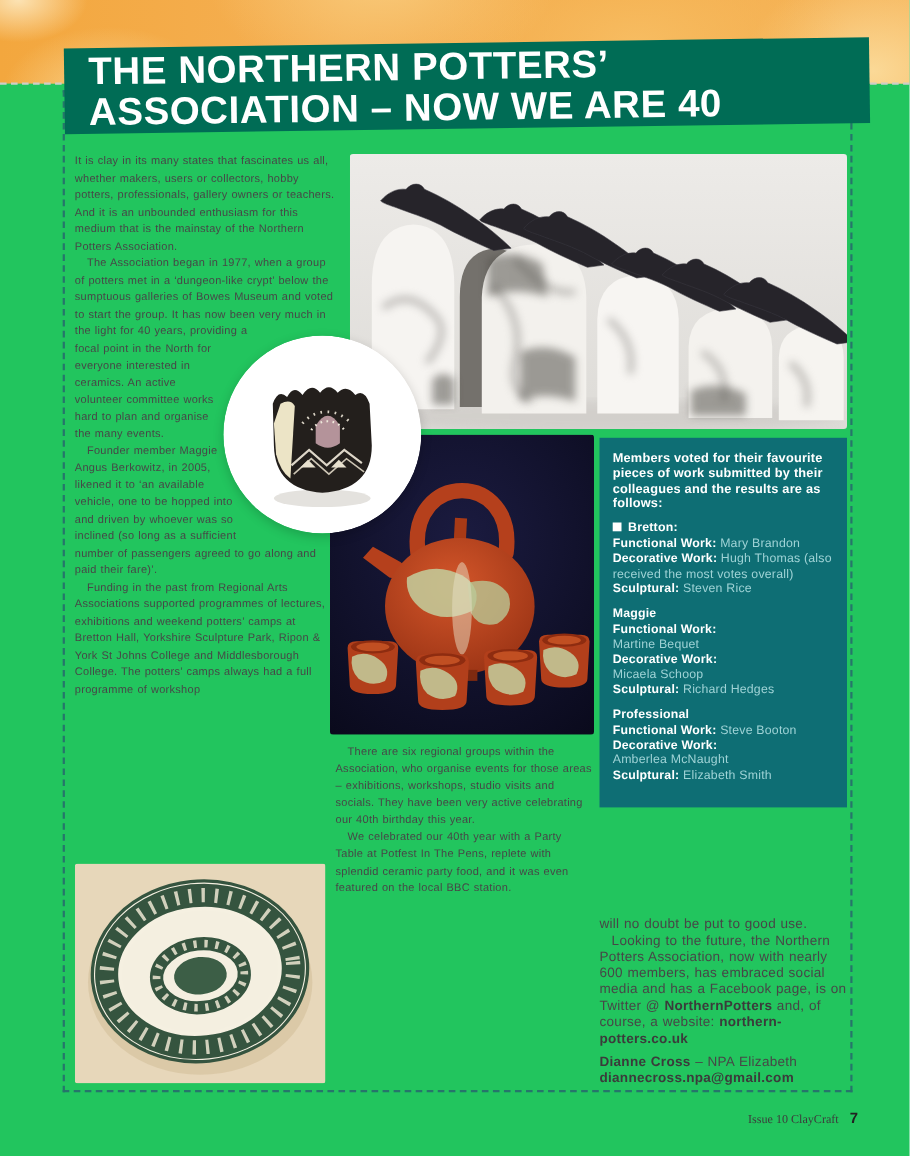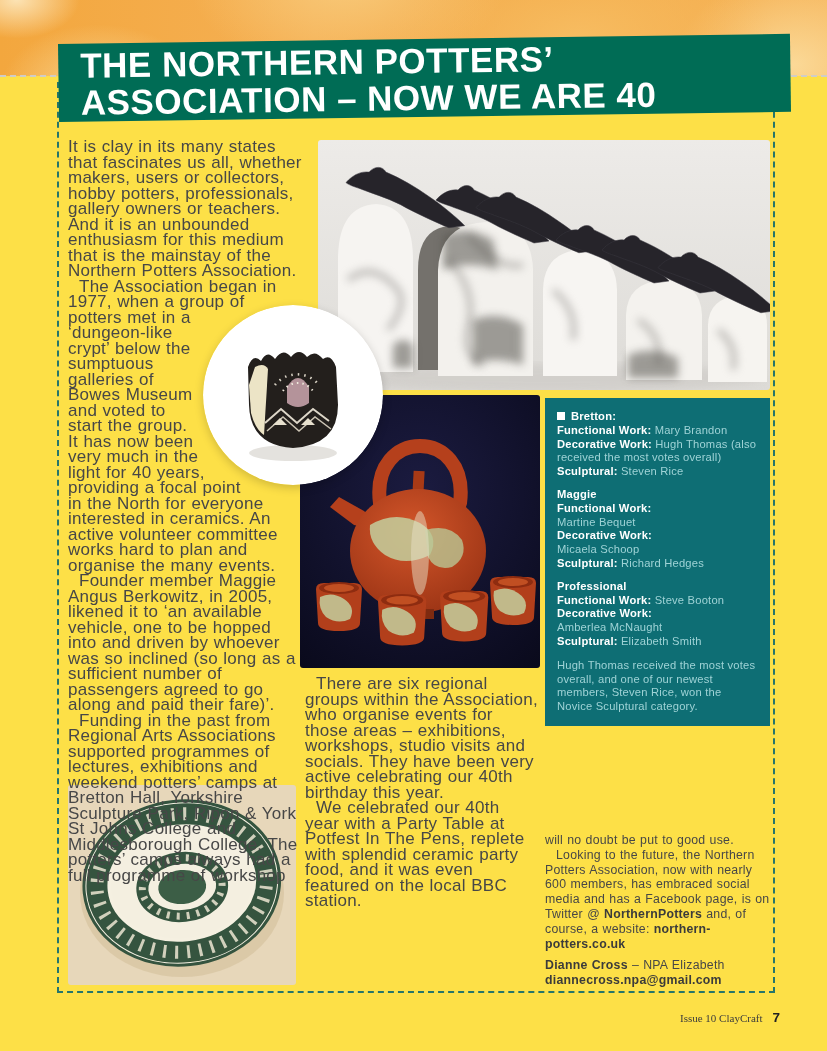--- a/index.html
+++ b/index.html
@@ -1,16 +1,16 @@
 <!DOCTYPE html>
 <html><head>
 <meta charset="utf-8">
 <style>
   html,body{margin:0;padding:0;background:#ffffff;}
-  #page{position:relative;width:827px;height:1051px;background:#fde047;overflow:hidden;
+  #page{position:relative;width:827px;height:1051px;background:#22c55e;overflow:hidden;
         font-family:"Liberation Sans",sans-serif;color:#474747;}
 
   
   .orange-band{position:absolute;left:0;top:0;width:827px;height:76px;z-index:1;
     background:
       radial-gradient(90px 55px at 2% 0%, #fce3b4 0%, rgba(252,227,180,0) 70%),
       radial-gradient(140px 90px at 12% 115%, #f9d28a 0%, rgba(249,210,138,0) 70%),
       radial-gradient(220px 130px at 42% -25%, #f8c979 0%, rgba(248,201,121,0) 72%),
       radial-gradient(260px 160px at 70% 55%, #f7bd62 0%, rgba(247,189,98,0) 75%),
       radial-gradient(170px 130px at 96% 85%, #fbd997 0%, rgba(251,217,151,0) 70%),
@@ -21,21 +21,21 @@
   .banner{position:absolute;left:58px;top:44px;width:732px;height:78px;background:#006c55;
           transform:rotate(-0.8deg);transform-origin:left top;z-index:3;
           padding:3px 0 0 22px;box-sizing:border-box;}
   .banner-line{color:#ffffff;font-weight:bold;font-size:35px;line-height:37px;letter-spacing:0.5px;}
 
   
   .page-border{position:absolute;left:57px;top:82px;width:718px;height:911px;
                border:2px dashed #26756b;box-sizing:border-box;z-index:0;}
 
   
-  .col{position:absolute;font-size:17px;line-height:15.5px;letter-spacing:0.25px;word-spacing:0.5px;z-index:2;}
+  .col{position:absolute;font-size:10px;line-height:15.5px;letter-spacing:0.25px;word-spacing:0.5px;z-index:2;}
   .col p{margin:0;}
   .col p.indent{text-indent:11px;}
   .col1{left:68px;top:139px;width:236px;}
   .col2{left:305px;top:676px;width:233px;}
   .col3{left:545px;top:833px;width:231px;font-size:12.3px;line-height:14.8px;}
   .col3 .byline{margin-top:7px;}
   .col3 b{color:#3b3b3b;}
   .circle-spacer{float:right;width:105px;height:350px;
                  shape-outside:circle(93px at 96px 256px);shape-margin:6px;}
 
@@ -206,20 +206,21 @@
     <p class="indent">Founder member Maggie Angus Berkowitz, in 2005, likened it to ‘an available vehicle, one to be hopped into and driven by whoever was so inclined (so long as a sufficient number of passengers agreed to go along and paid their fare)’.</p>
     <p class="indent">Funding in the past from Regional Arts Associations supported programmes of lectures, exhibitions and weekend potters’ camps at Bretton Hall, Yorkshire Sculpture Park, Ripon &amp; York St Johns College and Middlesborough College. The potters’ camps always had a full programme of workshop</p>
   </div>
 
   <div class="col col2">
     <p class="indent">There are six regional groups within the Association, who organise events for those areas – exhibitions, workshops, studio visits and socials. They have been very active celebrating our 40th birthday this year.</p>
     <p class="indent">We celebrated our 40th year with a Party Table at Potfest In The Pens, replete with splendid ceramic party food, and it was even featured on the local BBC station.</p>
   </div>
 
   <div class="results-box">
+    <div class="intro">Members voted for their favourite pieces of work submitted by their colleagues and the results are as follows:</div>
 
     <div class="box-section">
       <div class="box-heading"><span class="sq"></span><span>Bretton:</span></div>
       <div class="entry"><span class="lbl">Functional Work:</span> <span class="val">Mary Brandon</span></div>
       <div class="entry"><span class="lbl">Decorative Work:</span> <span class="val">Hugh Thomas (also received the most votes overall)</span></div>
       <div class="entry"><span class="lbl">Sculptural:</span> <span class="val">Steven Rice</span></div>
     </div>
 
     <div class="box-section">
       <div class="box-heading">Maggie</div>
@@ -228,21 +229,20 @@
       <div class="entry"><span class="lbl">Sculptural:</span> <span class="val">Richard Hedges</span></div>
     </div>
 
     <div class="box-section">
       <div class="box-heading">Professional</div>
       <div class="entry"><span class="lbl">Functional Work:</span> <span class="val">Steve Booton</span></div>
       <div class="entry stack"><span class="lbl">Decorative Work:</span><span class="val">Amberlea McNaught</span></div>
       <div class="entry"><span class="lbl">Sculptural:</span> <span class="val">Elizabeth Smith</span></div>
     </div>
 
-    <p class="outro">Hugh Thomas received the most votes overall, and one of our newest members, Steven Rice, won the Novice Sculptural category.</p>
   </div>
 
   <div class="col col3">
     <p>will no doubt be put to good use.</p>
     <p class="indent"><span>Looking to the future, the Northern Potters Association, now with nearly 600 members, has embraced social media and has a Facebook page, is on Twitter @ </span><b>NorthernPotters</b><span> and, of course, a website: </span><b>northern-potters.co.uk</b></p>
     <p class="byline"><b>Dianne Cross</b><span> – NPA Elizabeth</span></p>
     <p><b>diannecross.npa@gmail.com</b></p>
   </div>
 
   <div class="footer">

